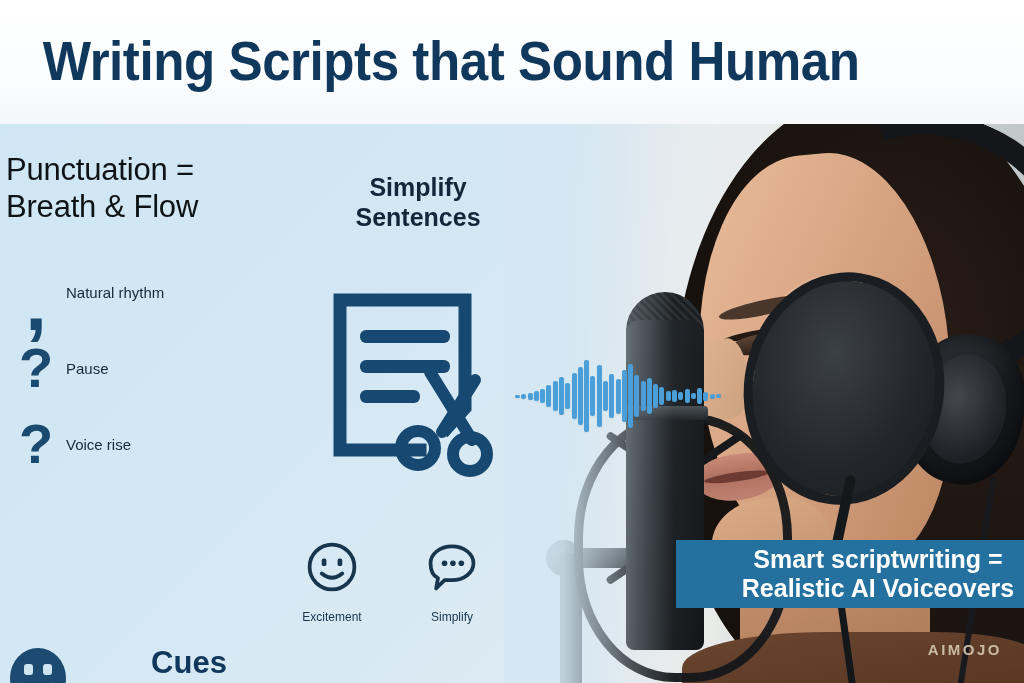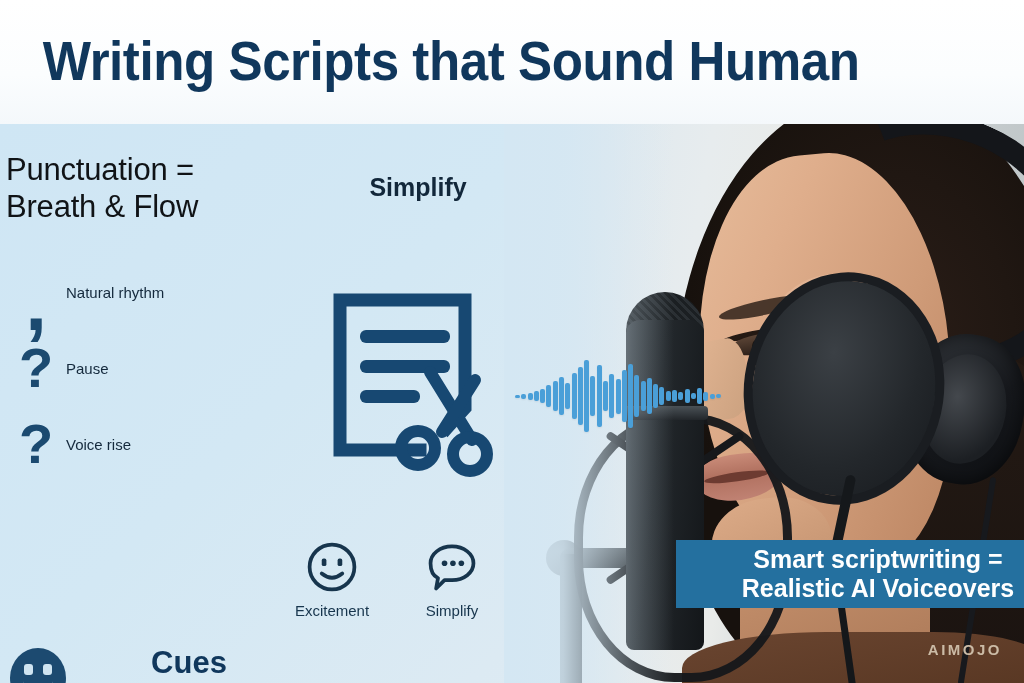--- a/index.html
+++ b/index.html
@@ -239,21 +239,21 @@
   .simplify-title{
     position:absolute;left:318px;top:48px;width:200px;text-align:center;
     font-size:25px;font-weight:700;color:#12273a;line-height:1.2;
   }
   .doc-icon{position:absolute;left:330px;top:168px;width:180px;height:190px;}
 
   
   .cue-row{position:absolute;left:286px;top:412px;width:216px;display:flex;gap:28px;}
   .cue{width:92px;text-align:center;}
   .cue .cue-ico{height:62px;display:flex;align-items:center;justify-content:center;}
-  .cue .cue-label{font-size:15px;color:#17354d;margin-top:4px;}
+  .cue .cue-label{font-size:12px;color:#17354d;margin-top:12px;}
 
   
   .banner{
     position:absolute;left:676px;top:416px;width:348px;height:68px;
     background:#24709f;display:flex;flex-direction:column;align-items:center;
     justify-content:center;z-index:20;padding-left:28px;
   }
   .banner-line{
     color:#ffffff;font-size:25px;font-weight:700;line-height:1.17;white-space:nowrap;
   }
@@ -371,20 +371,21 @@
         <span class="e-eye r"></span>
         <span class="e-smile"></span>
       </div>
       <div class="emotional-text">
         <div>Cues</div>
       </div>
     </div>
 
     <div class="simplify-title">
       <div>Simplify</div>
+      <div>Sentences</div>
     </div>
 
     <div class="doc-icon">
       <svg viewBox="0 0 180 190" width="180" height="190">
         <path d="M10 8 h125 l0 108 -18 20 M10 8 v150 h80" fill="none" stroke="#174872" stroke-width="13" stroke-linecap="square" stroke-linejoin="miter"></path>
         <rect x="30" y="38" width="90" height="13" rx="6" fill="#174872"></rect>
         <rect x="30" y="68" width="90" height="13" rx="6" fill="#174872"></rect>
         <rect x="30" y="98" width="60" height="13" rx="6" fill="#174872"></rect>
         <g stroke="#174872" stroke-width="12" stroke-linecap="round" fill="none">
           <line x1="100" y1="80" x2="142" y2="148"></line>

